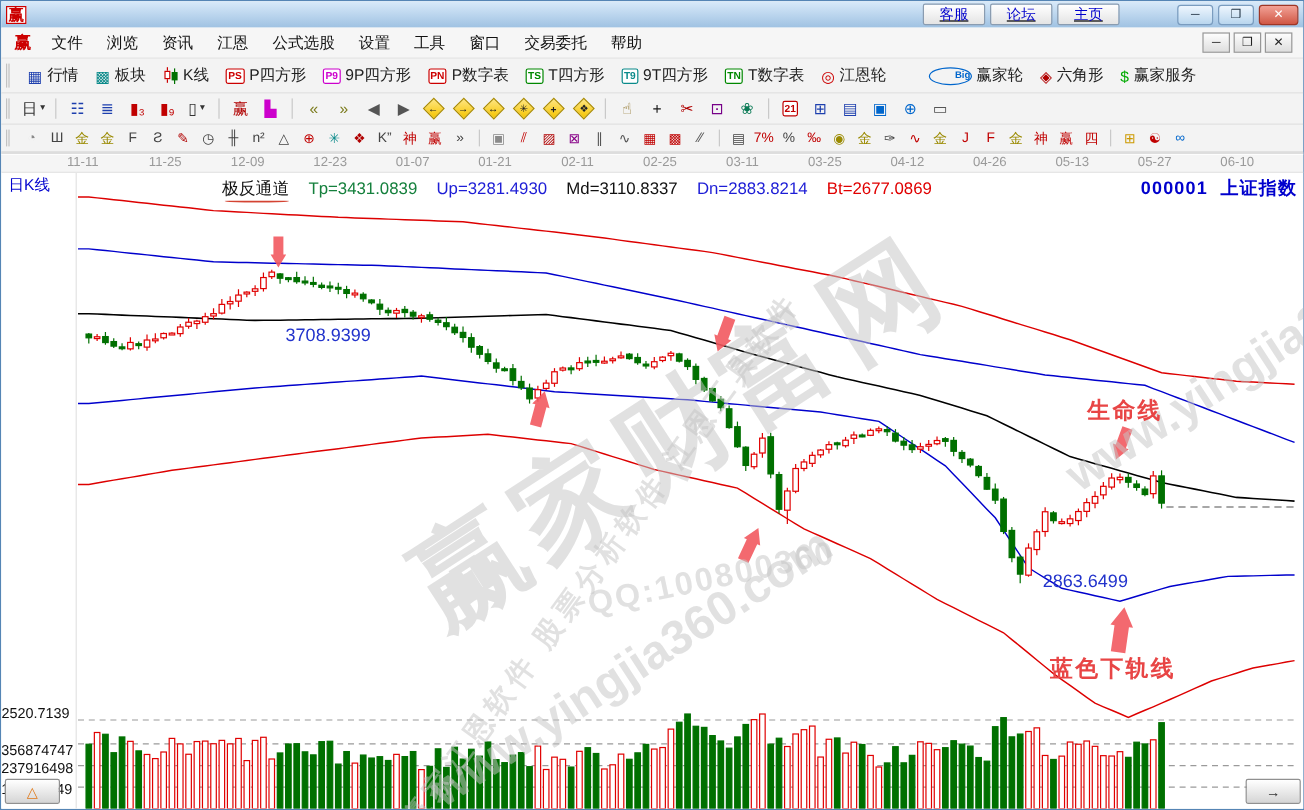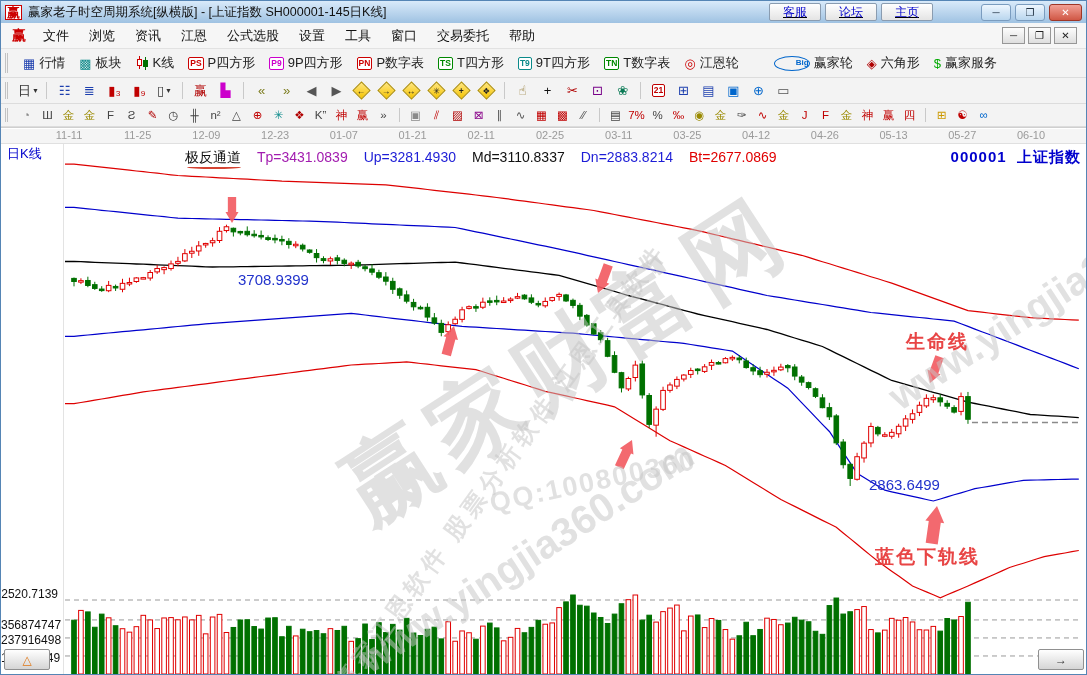--- a/index.html
+++ b/index.html
@@ -75,21 +75,20 @@
   #btn-tri   { left:3px;    top:505px; color:#e07818; }
   #btn-arrow { left:1037px; top:505px; color:#333; }
 </style>
 </head>
 <body>
 
 <div class="window">
 
   <div class="titlebar">
     <span class="app-logo">赢</span>
-    <span class="win-title">赢家老子时空周期系统[纵横版] - [上证指数  SH000001-145日K线]</span>
     <div class="tb-btns" id="titlebar-buttons">
         <button class="tb-btn">客服</button>
         <button class="tb-btn">论坛</button>
         <button class="tb-btn">主页</button>
       </div>
     <div class="win-ctrls">
       <button class="win-btn">─</button>
       <button class="win-btn">❐</button>
       <button class="win-btn close">✕</button>
     </div>
@@ -859,21 +858,21 @@
         <path d="M0,0 L7.5,12.6 L4.8,12.6 L4.8,30 L-4.8,30 L-4.8,12.6 L-7.5,12.6 Z" transform="translate(597,291) rotate(200)" fill="#f2595f" opacity="0.9"></path>
         <path d="M0,0 L7.5,12.6 L4.8,12.6 L4.8,30 L-4.8,30 L-4.8,12.6 L-7.5,12.6 Z" transform="translate(453,324) rotate(15)" fill="#f2595f" opacity="0.9"></path>
         <path d="M0,0 L7.5,12.6 L4.8,12.6 L4.8,30 L-4.8,30 L-4.8,12.6 L-7.5,12.6 Z" transform="translate(631,438) rotate(25)" fill="#f2595f" opacity="0.9"></path>
         <path d="M0,0 L7,11.76 L4.48,11.76 L4.48,28 L-4.48,28 L-4.48,11.76 L-7,11.76 Z" transform="translate(929,381) rotate(200)" fill="#f2595f" opacity="0.9"></path>
         <path d="M0,0 L9.5,15.959999999999999 L6.08,15.959999999999999 L6.08,38 L-6.08,38 L-6.08,15.959999999999999 L-9.5,15.959999999999999 Z" transform="translate(936,504) rotate(8)" fill="#f2595f" opacity="0.9"></path>
       </svg>
 
     <div class="overlay pane-label">日K线</div>
     <div class="overlay ind" id="indicator-header">
         <span class="ind-name">极反通道</span>
-        <span style="color: #a21caf;">Tp=3431.0839</span>
+        <span style="color: #15803d;">Tp=3431.0839</span>
         <span style="color: rgb(29, 29, 214);">Up=3281.4930</span>
         <span style="color: rgb(17, 17, 17);">Md=3110.8337</span>
         <span style="color: rgb(29, 29, 214);">Dn=2883.8214</span>
         <span style="color: rgb(224, 0, 0);">Bt=2677.0869</span>
       </div>
     <div class="overlay ind-underline"></div>
     <div class="overlay sym"><span>000001</span>&nbsp;&nbsp;<span>上证指数</span></div>
 
     <div class="overlay ann-blue" style="left:237px;top:83px;margin-top:44px;">3708.9399</div>
     <div class="overlay ann-blue" style="left:868px;top:332px;">2863.6499</div>

